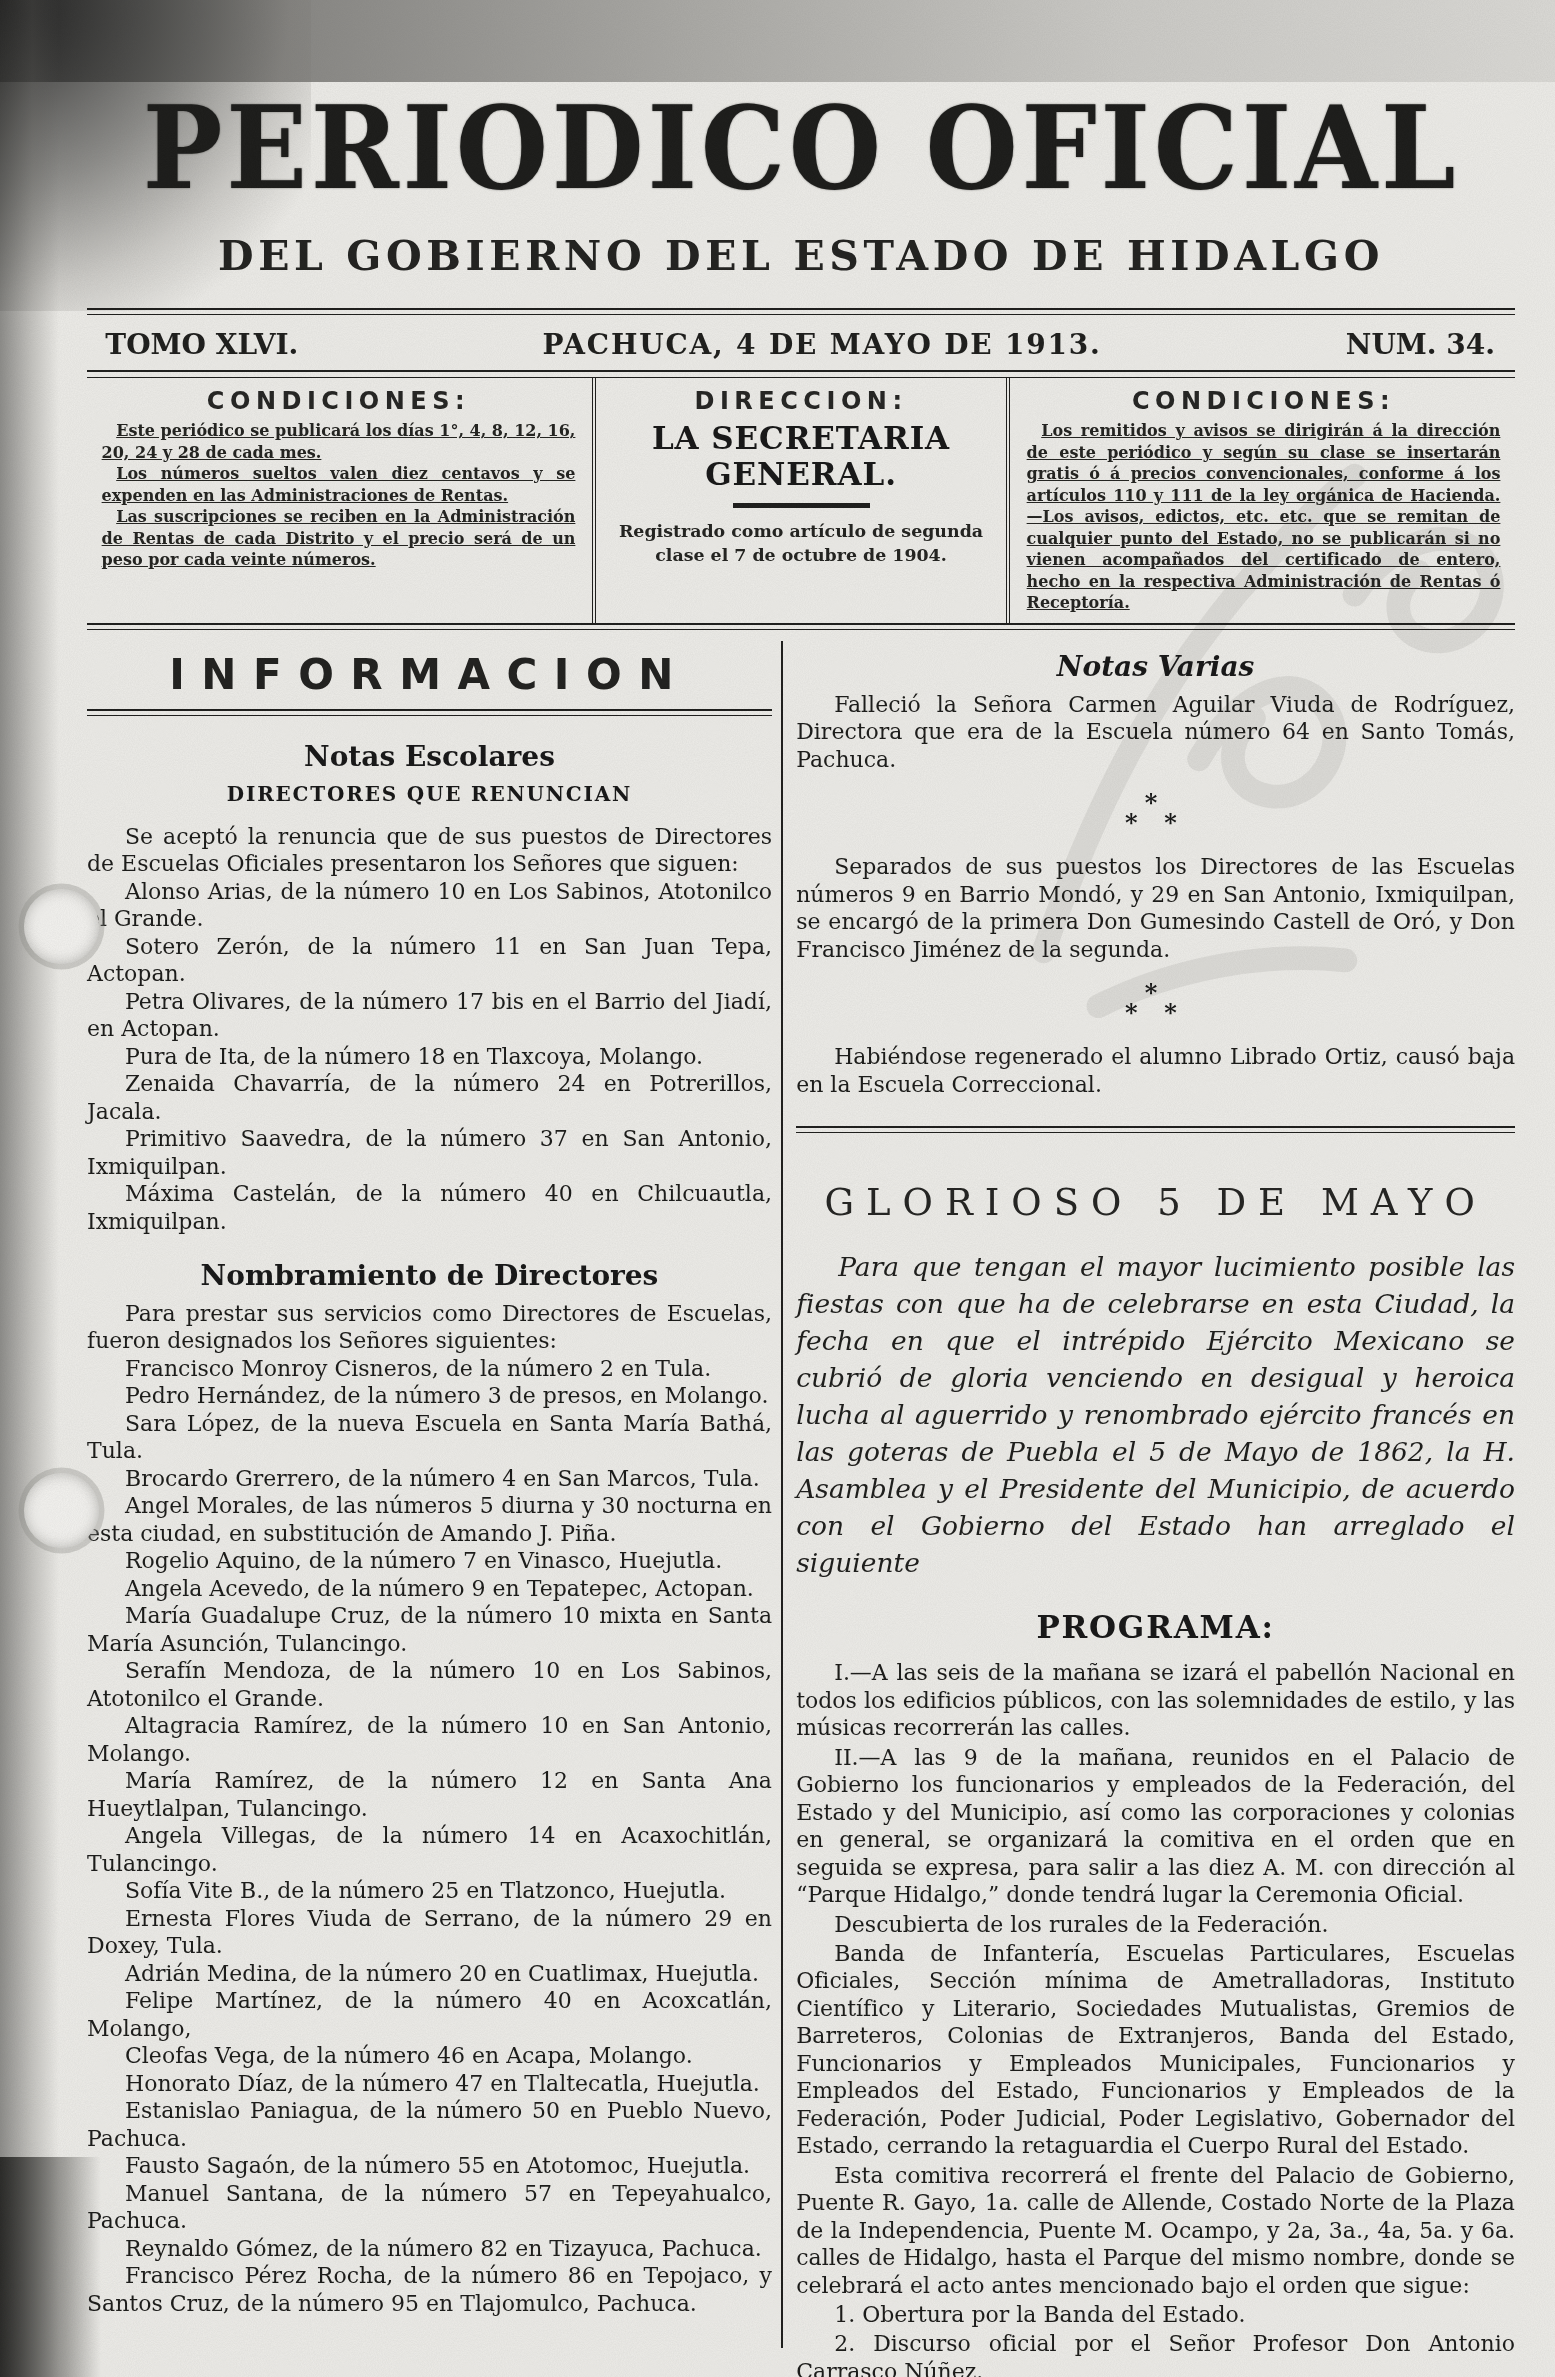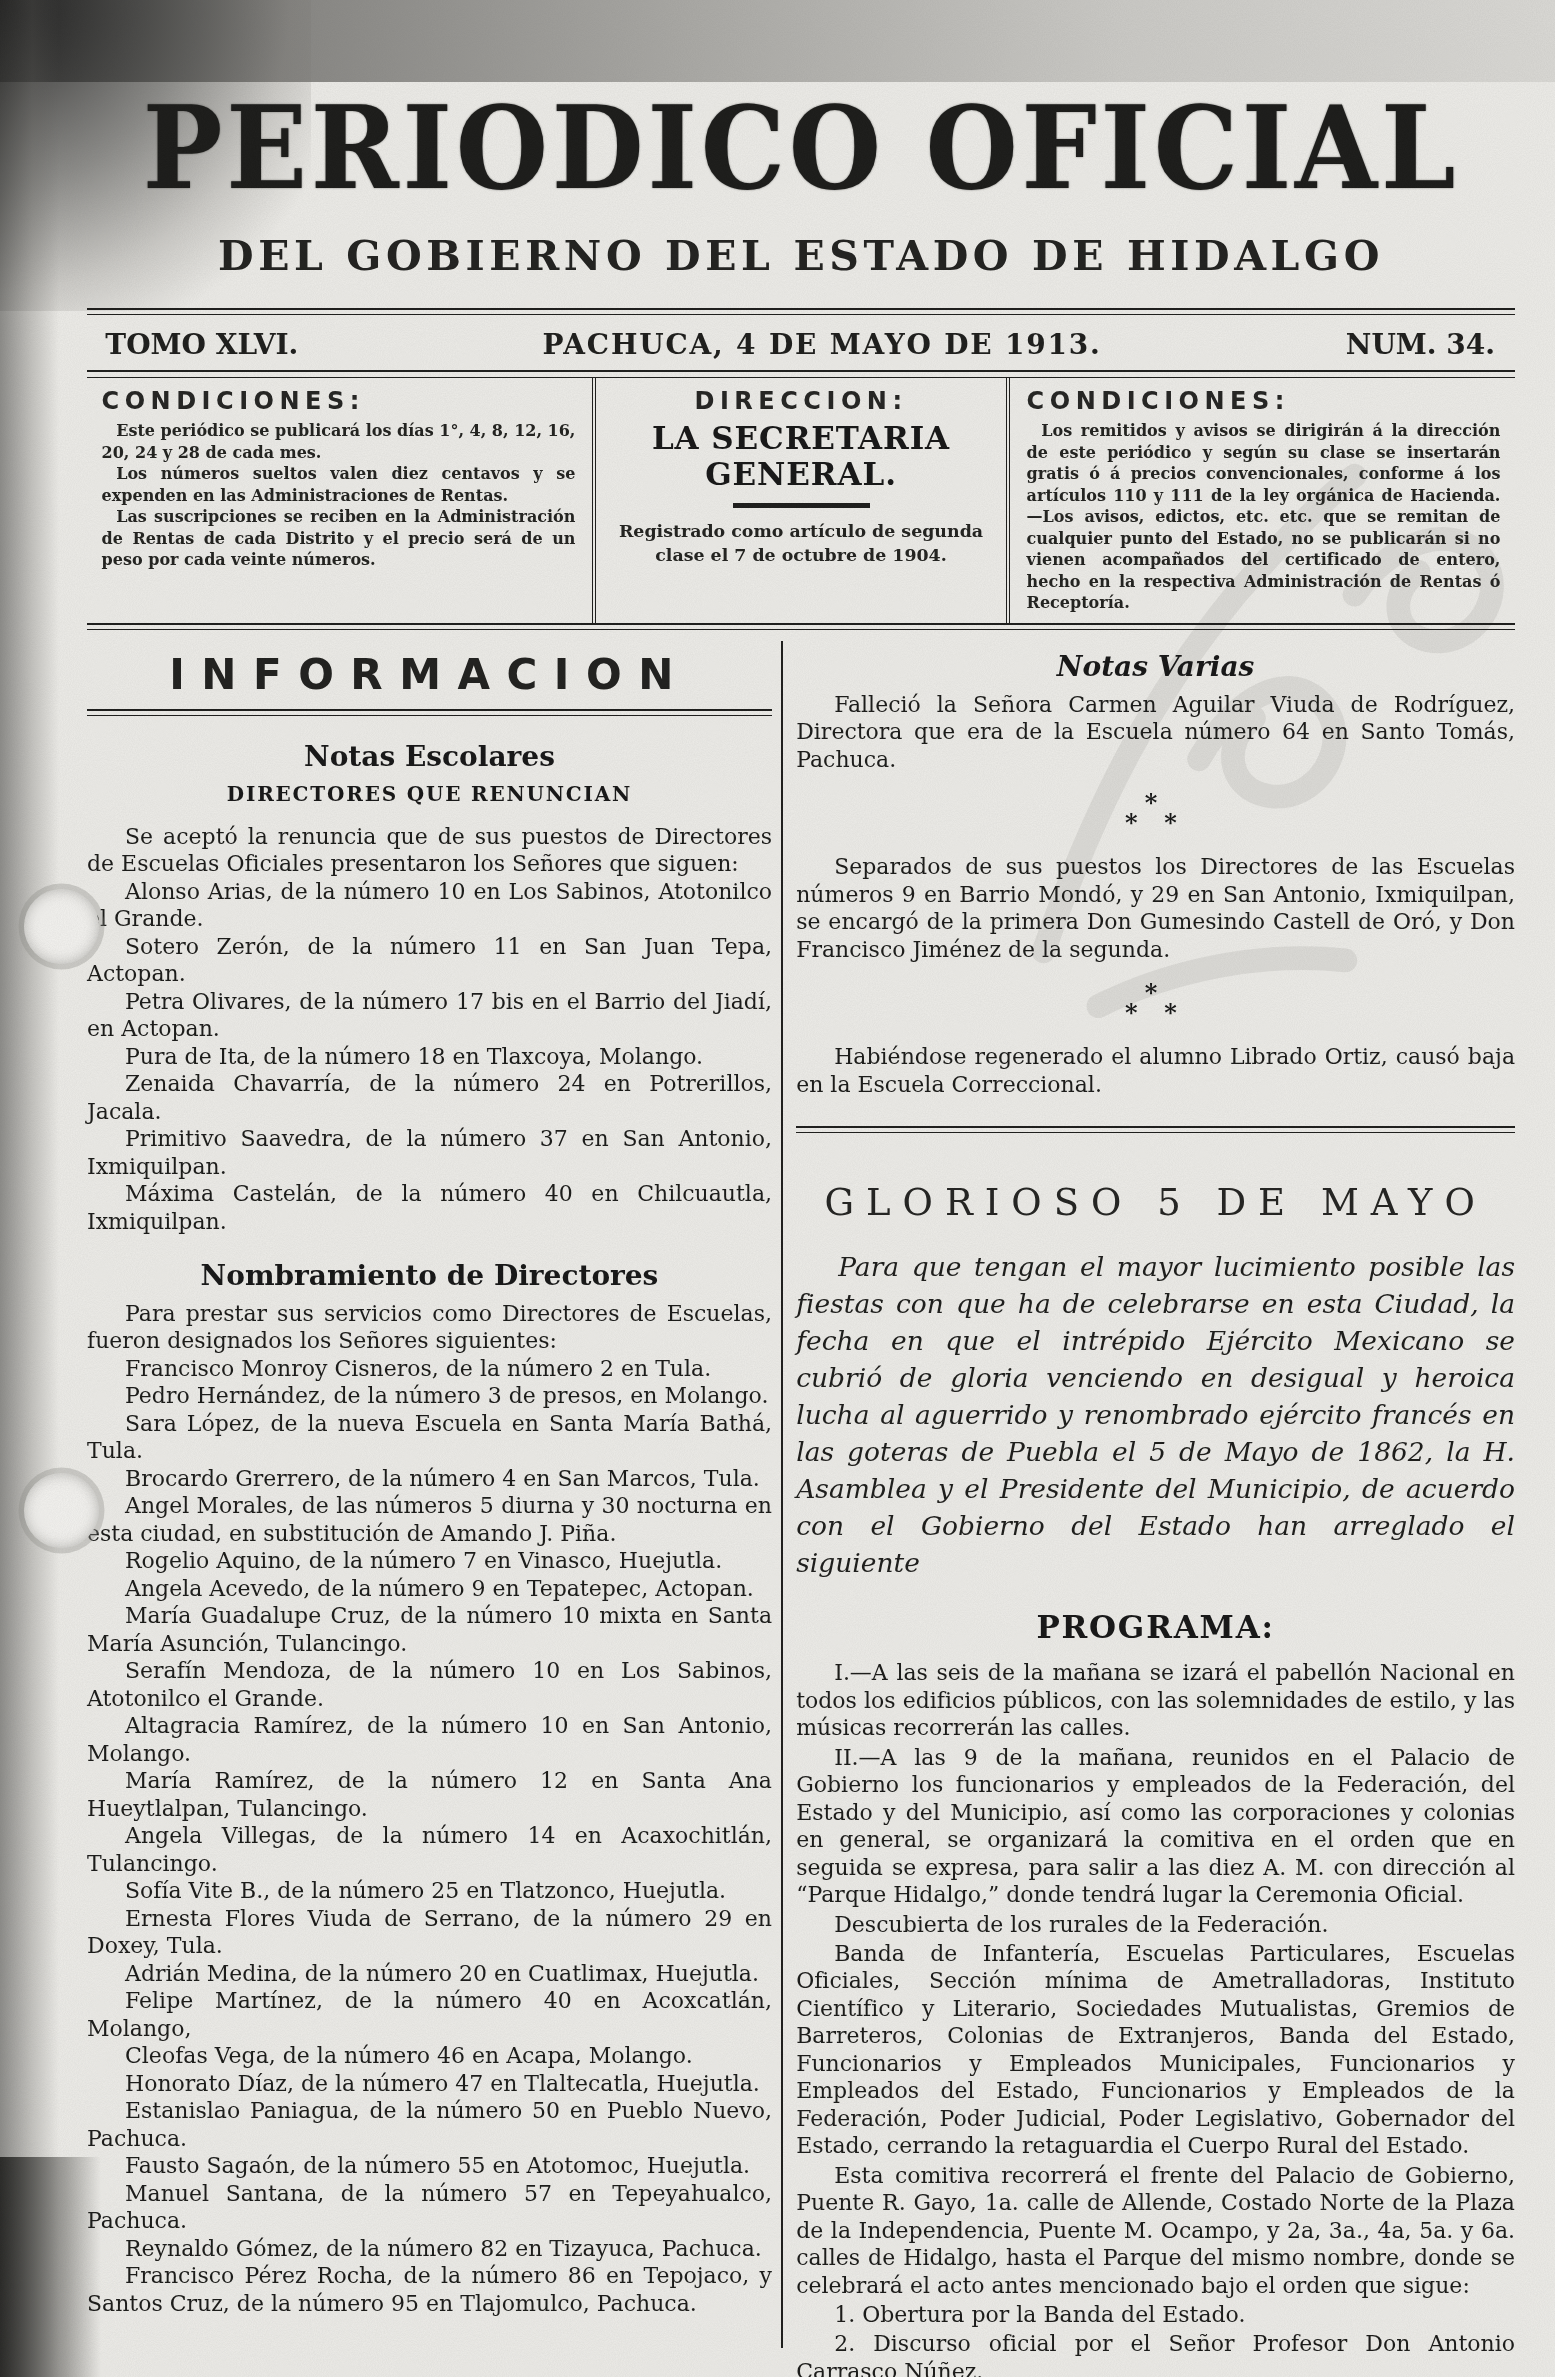--- a/index.html
+++ b/index.html
@@ -43,25 +43,25 @@
   .issue-center{letter-spacing:1.8px;}
 
   
   .boxes{display:flex;align-items:stretch;}
   .vrule{border-left:4.6px double #1d1d1b;margin:0 1.8px;}
   .box{padding:7.3px 14.6px 9.2px;}
   .box-left{width:34.5%;}
   .box-mid{width:27.5%;text-align:center;}
   .box-right{width:34.5%;}
   .box-heading{
-    margin:1.8px 0 5.5px;font-family:"DejaVu Sans",sans-serif;
+    margin:1.8px 0 5.5px;text-align:center;font-family:"DejaVu Sans",sans-serif;
     font-weight:bold;font-size:24px;letter-spacing:5.5px;color:#242422;
   }
   .box-small p{margin:0;font-size:16px;font-weight:bold;line-height:1.34;
-    text-align:justify;text-indent:14.6px;color:#22221f;}
+    text-align:justify;text-indent:14.6px;color:#22221f;text-decoration:underline;}
   .dir-name{margin:3.7px 0 0;font-size:31px;font-weight:bold;letter-spacing:0.9px;}
   .dir-note{margin:0;font-size:17.4px;font-weight:bold;line-height:1.4;color:#22221f;}
 
   
   .columns{display:flex;align-items:stretch;margin-top:7.3px;}
   .col-left{width:685px;}
   .col-divider{border-left:2.7px solid #1d1d1b;margin:3.7px 13px 37px 9.2px;}
   .col-right{flex:1;min-width:0;}
 
   .section-title{

